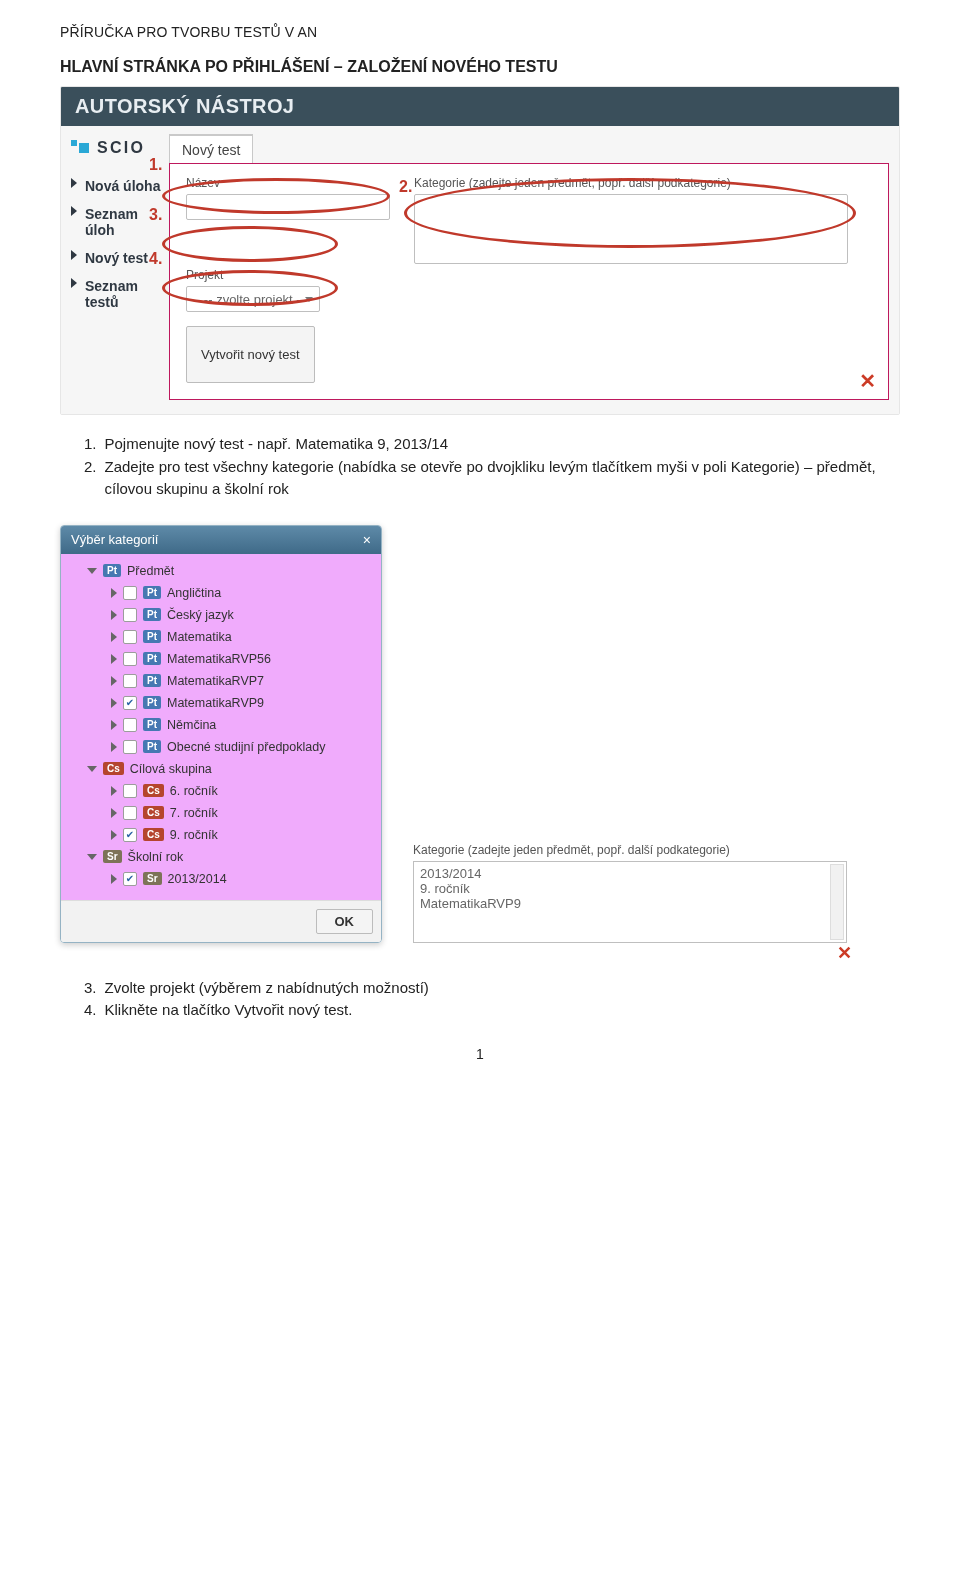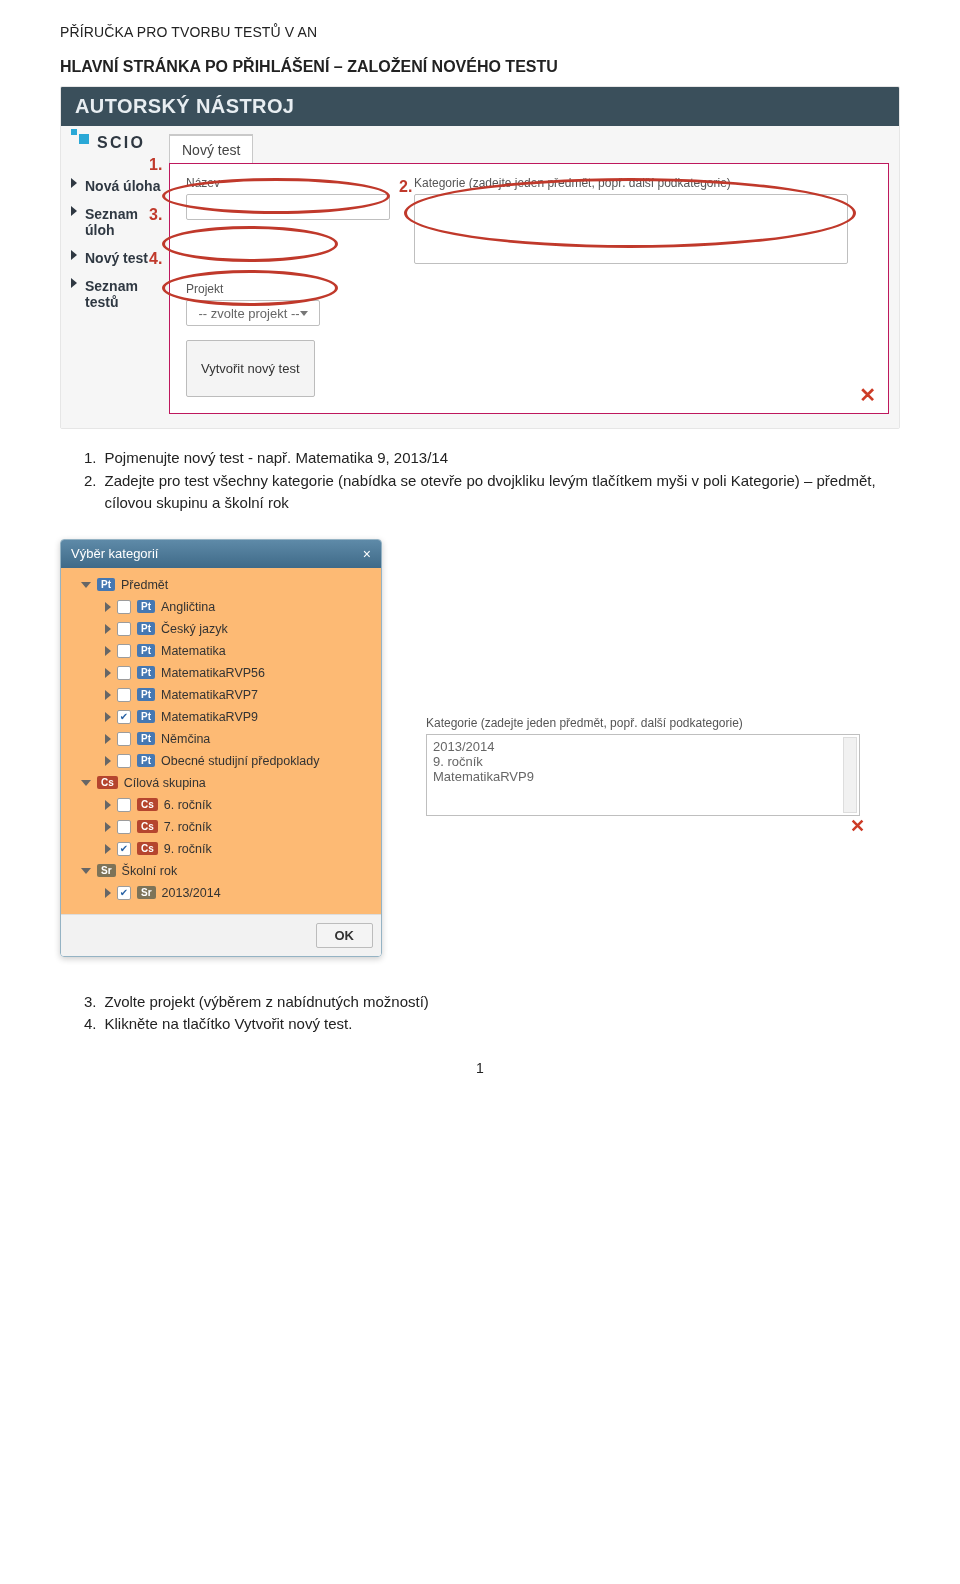--- a/index.html
+++ b/index.html
@@ -3,71 +3,71 @@
 <meta charset="utf-8">
 <style>
   html,body{margin:0;padding:0;background:#fff;font-family:"Segoe UI",Tahoma,Arial,sans-serif;color:#222}
   .page{width:960px;margin:0 auto;padding:24px 60px 40px 60px;box-sizing:border-box}
   .doc-header{font-size:14px;letter-spacing:.01em;margin-bottom:18px}
   h2.doc-h2{font-size:16px;font-weight:700;margin:0 0 10px 0}
   .shot{border:1px solid #e6e6e6;border-radius:2px;overflow:hidden;margin-bottom:18px}
   .shot-head{background:#3a4f5b;color:#e8eef2;font-size:20px;font-weight:600;padding:8px 14px;letter-spacing:.02em}
   .shot-body{display:flex;background:#f6f6f6;padding:8px 10px 14px 10px}
   .left-col{width:170px}
-  .logo{display:flex;align-items:flex-start;height:28px;margin-bottom:8px}
+  .logo{display:flex;align-items:center;height:28px;margin-bottom:8px}
   .logo .bx{width:10px;height:10px;background:#2aa8d6;margin-right:2px}
   .logo .bx.small{width:6px;height:6px;background:#2aa8d6;transform:translateY(-5px)}
   .logo .txt{font-weight:700;letter-spacing:.14em;font-size:16px;color:#2f3842;margin-left:6px}
   .nav{margin-top:10px}
   .nav-item{display:flex;align-items:flex-start;font-weight:700;font-size:14px;color:#2f3842;padding:6px 0}
   .caret{display:inline-block;width:0;height:0;border-top:5px solid transparent;border-bottom:5px solid transparent;border-left:6px solid #2f3842;margin-right:8px}
   .tab{background:#fff;border-top:2px solid #c9c9c9;border-right:1px solid #c9c9c9;border-left:1px solid #c9c9c9;padding:6px 12px;font-size:14px;color:#444;display:inline-block;margin-bottom:-1px}
   .tabpane{background:#fff;border:1px solid #be185d;padding:12px 16px 16px 16px;min-height:140px;position:relative}
   .row{display:flex;align-items:flex-start}
   .fld{display:flex;flex-direction:column;margin-right:24px}
   .fld.wide{flex:1}
   .lbl{font-size:12px;color:#555;margin-bottom:4px}
   .inp{border:1px solid #bfbfbf;border-radius:2px;font-size:13px;padding:3px 6px;color:#666;background:#fff}
   .inp.name{width:190px;height:18px}
-  .inp.proj{width:120px;height:18px;display:flex;align-items:center;justify-content:center}
+  .inp.proj{width:120px;height:18px;display:flex;align-items:center;justify-content:flex-end}
   .inp.proj .dd{width:0;height:0;border-left:4px solid transparent;border-right:4px solid transparent;border-top:5px solid #777}
   .inp.cat{width:420px;height:62px;overflow-y:auto}
   .btn{border:1px solid #bcbcbc;background:#f4f4f4;padding:20px 14px;font-size:13px;color:#333;border-radius:2px;display:inline-block}
   .del-x{font-size:20px;color:#cc3b26;position:absolute;right:12px;bottom:6px;font-weight:700;cursor:pointer}
   .circle{position:absolute;border:3px solid #c0392b;border-radius:50%;pointer-events:none}
   .pane-wrap{flex:1;position:relative}
   .num{color:#c0392b;font-weight:700;font-size:16px;position:absolute}
 
   
   .instr{margin:12px 0 24px 24px;font-size:15px;line-height:1.5}
   .instr .n{display:table-row}
   .instr .n .i{display:table-cell;padding-right:8px}
   .instr .n .t{display:table-cell}
 
   
   .dialog{width:320px;border:1px solid #95b3c4;border-radius:4px;overflow:hidden;box-shadow:0 2px 6px rgba(0,0,0,.2)}
   .dlg-title{background:linear-gradient(#5e8aa8,#3f6a88);color:#fff;padding:6px 10px;font-size:13px;display:flex;justify-content:space-between;align-items:center}
   .dlg-title .cls{font-size:14px}
-  .tree{background:#fdba74;padding:6px 6px 10px 16px;font-size:12.5px;color:#333}
+  .tree{background:#f0abfc;padding:6px 6px 10px 22px;font-size:12.5px;color:#333}
   .node{display:flex;align-items:center;padding:4px 2px}
   .node .tw{display:inline-block;width:0;height:0;margin-right:6px}
   .tw.open{border-left:5px solid transparent;border-right:5px solid transparent;border-top:6px solid #666}
   .tw.closed{border-top:5px solid transparent;border-bottom:5px solid transparent;border-left:6px solid #666}
   .chk{width:12px;height:12px;border:1px solid #9c9c9c;border-radius:2px;background:#fff;margin-right:6px;display:inline-flex;align-items:center;justify-content:center;font-size:10px;color:#2a63a5}
   .chk.checked::after{content:"✔";font-size:10px}
   .tag{display:inline-block;border-radius:2px;font-size:10px;font-weight:700;color:#fff;padding:1px 4px;margin-right:6px}
   .tag.pt{background:#4678b2}
   .tag.cs{background:#b5452e}
   .tag.sr{background:#7d7358}
   .lv1{padding-left:4px}
   .lv2{padding-left:28px}
   .dlg-foot{background:#f2f2f2;border-top:1px solid #ddd;padding:8px;text-align:right}
   .dlg-foot .btn{padding:4px 18px;font-weight:600}
 
-  .pair{display:flex;gap:44px;align-items:center;margin-bottom:34px}
+  .pair{display:flex;gap:31px;align-items:flex-end;margin-bottom:34px}
   .catbox-wrap{margin-top:36px}
   .catbox-wrap .lbl{font-size:12px;color:#555;margin-bottom:4px}
   .catbox{border:1px solid #bfbfbf;background:#fff;width:420px;height:72px;font-size:13px;color:#666;padding:4px 6px;position:relative}
   .catbox .scroll{position:absolute;right:2px;top:2px;bottom:2px;width:12px;background:#f1f1f1;border:1px solid #ddd}
   .catbox .del{position:absolute;right:-6px;bottom:-22px;color:#cc3b26;font-size:18px;font-weight:700}
 
   .pgnum{text-align:center;font-size:14px;margin-top:20px}
 </style>
 </head>
 <body>
@@ -112,21 +112,21 @@
           <div class="row">
             <div class="fld">
               <span class="lbl">Název</span>
               <div class="inp name"></div>
             </div>
             <div class="fld wide">
               <span class="lbl">Kategorie (zadejte jeden předmět, popř. další podkategorie)</span>
               <div class="inp cat"></div>
             </div>
           </div>
-          <div class="row" style="margin-top:18px">
+          <div class="row" style="margin-top:4px">
             <div class="fld">
               <span class="lbl">Projekt</span>
               <div class="inp proj">
                 <span>-- zvolte projekt --</span>
                 <span class="dd"></span>
               </div>
             </div>
           </div>
           <div style="margin-top:14px">
             <span class="btn">Vytvořit nový test</span>

